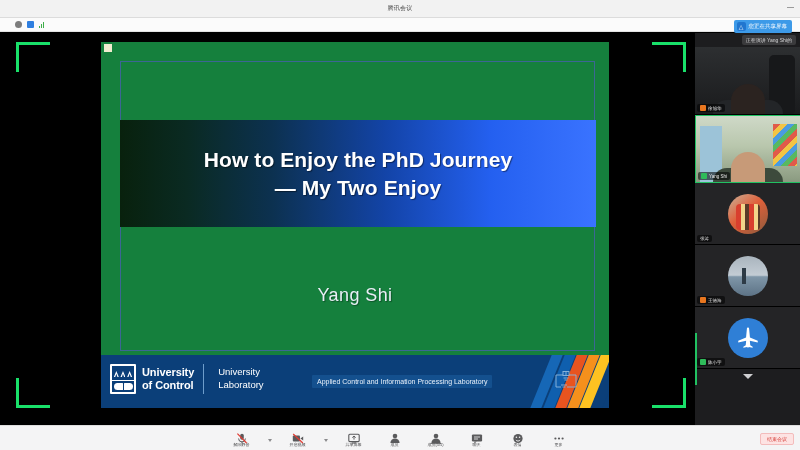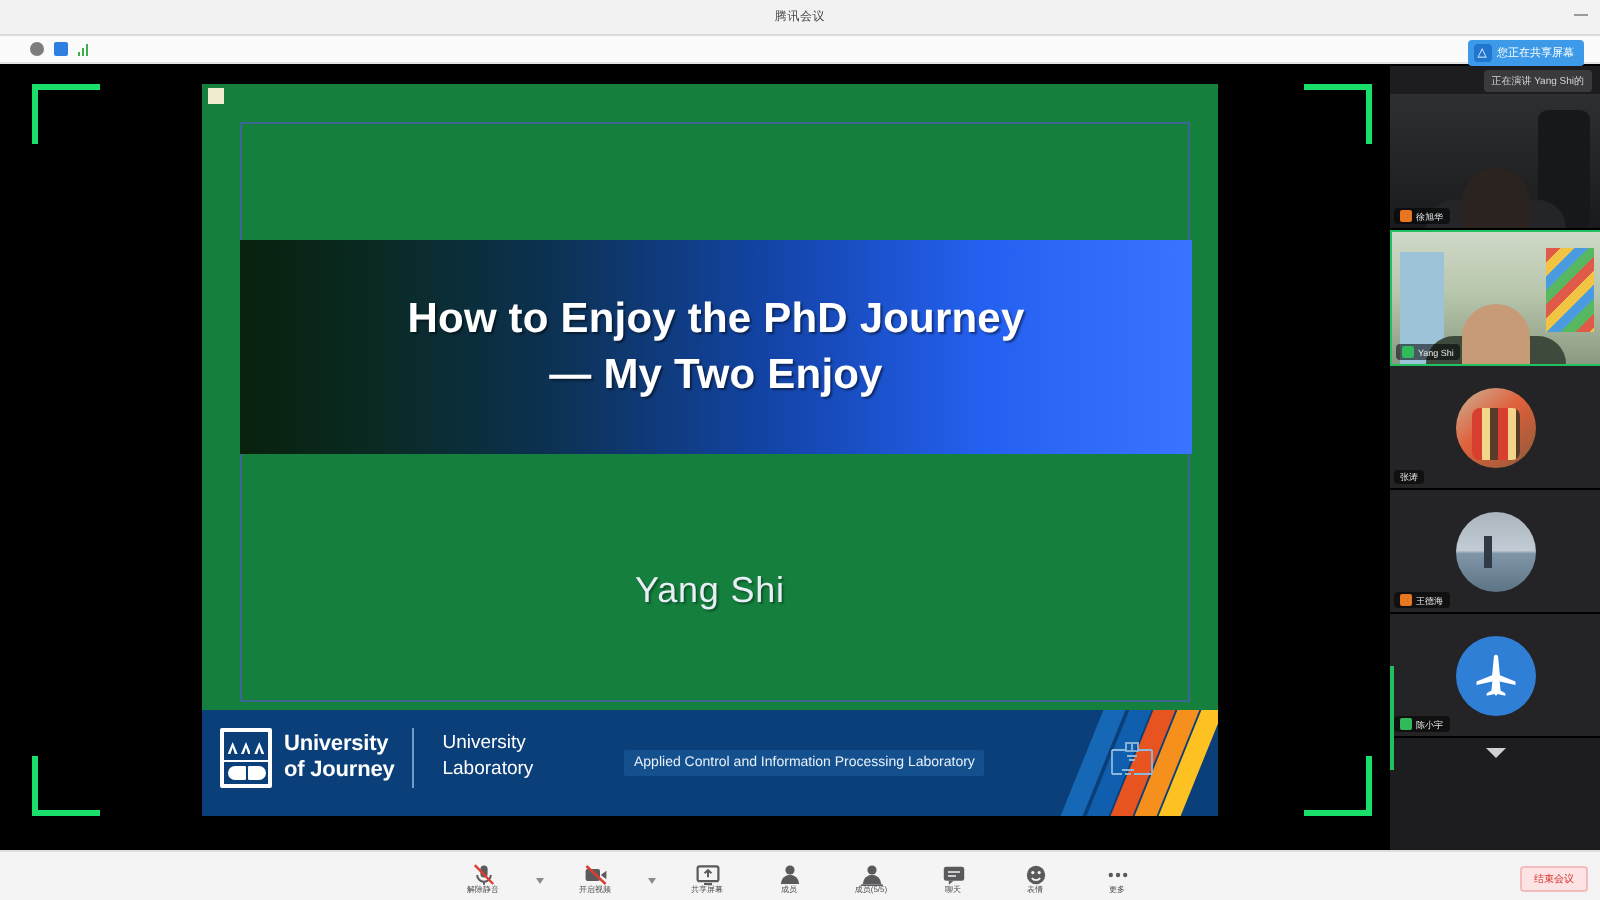--- a/index.html
+++ b/index.html
@@ -326,21 +326,21 @@
           <div class="top">
               <i></i>
               <i></i>
               <i></i>
             </div>
           <div class="bar"></div>
           <div class="book"></div>
         </div>
         <div class="uvic-words">
           <div>University</div>
-          <div>of Journey</div>
+          <div>of Control</div>
         </div>
         <div class="logo-div"></div>
         <div class="dept">
           <div>University</div>
           <div>Laboratory</div>
         </div>
       </div>
 
       <div class="lab-chip">Applied Control and Information Processing Laboratory</div>
 

